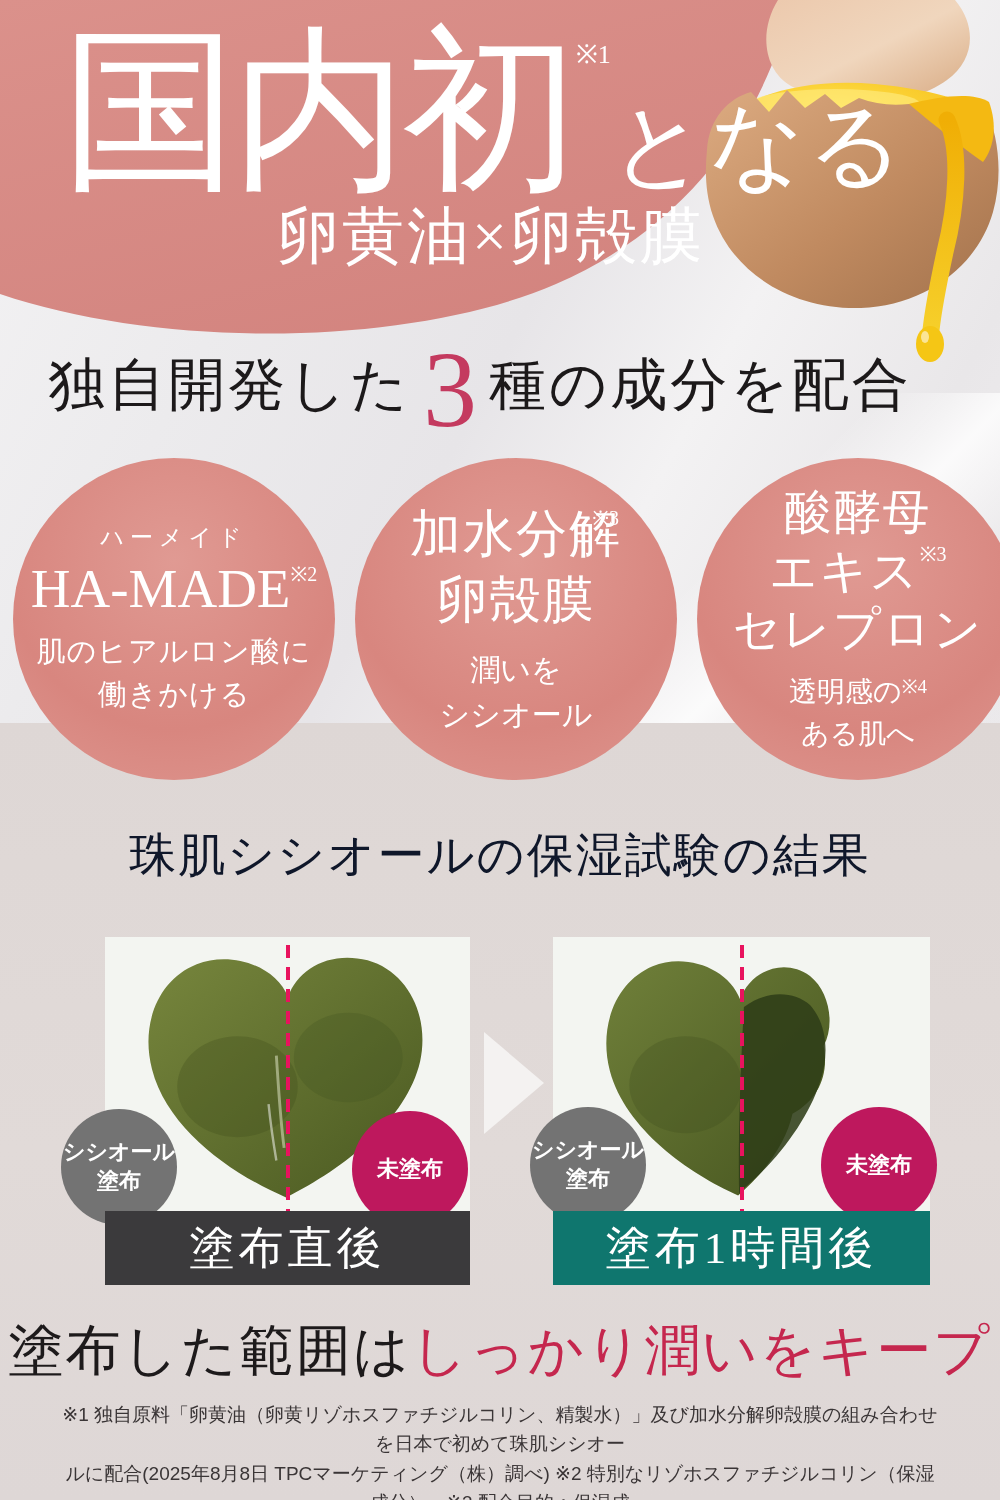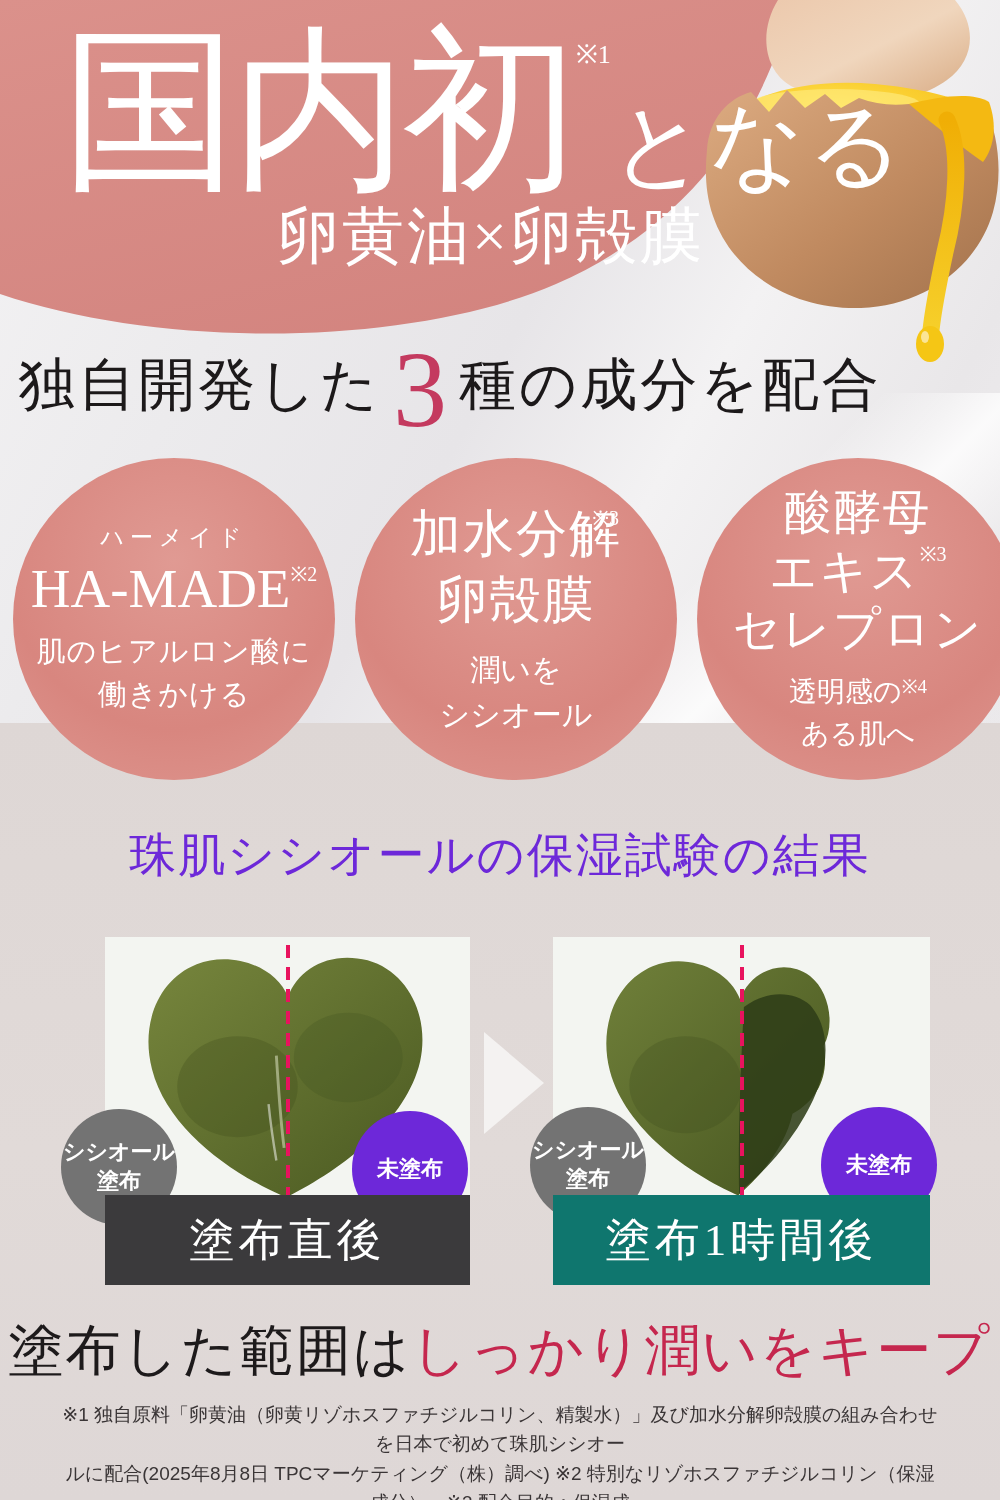--- a/index.html
+++ b/index.html
@@ -28,21 +28,21 @@
   
   .blob-svg{left:0;top:0;}
   .egg-svg{left:685px;top:0;}
   .hero-title{left:62px;top:24px;color:#fff;display:flex;align-items:flex-end;white-space:nowrap;}
   .hero-main{font-size:176px;line-height:1;letter-spacing:-6px;}
   .hero-note{font-size:26px;line-height:1;align-self:flex-start;margin:18px 0 0 4px;}
   .hero-suffix{font-size:94px;line-height:1;margin-left:0;padding-bottom:8px;letter-spacing:2px;}
   .hero-sub{left:185px;top:194px;width:520px;text-align:right;color:#fff;font-size:62px;letter-spacing:3px;white-space:nowrap;}
 
   
-  .sec1{top:344px;left:0;width:900px;display:flex;justify-content:center;align-items:flex-end;color:#1c191a;white-space:nowrap;}
+  .sec1{top:344px;left:0;width:900px;display:flex;justify-content:center;align-items:flex-end;color:#1c191a;white-space:nowrap;padding-left:30px;}
   .sec1 .part{font-size:57px;padding-bottom:12px;letter-spacing:3px;}
   .sec1 .num{font-size:108px;line-height:.85;margin:0 12px;}
 
   
   .circles{top:458px;left:13px;display:flex;gap:20px;}
   .circle{
     width:322px;height:322px;border-radius:50%;color:#fff;position:relative;
     background:radial-gradient(circle at 50% 32%,#e09a93 0%,#d8867f 62%,#de968f 100%);
     display:flex;flex-direction:column;align-items:center;justify-content:center;text-align:center;
   }
@@ -50,44 +50,44 @@
   .c-latin-row{font-size:55px;line-height:1;white-space:nowrap;}
   .c-sup{font-size:20px;vertical-align:26px;letter-spacing:0;}
   .c-desc{font-size:29px;line-height:1.5;margin-top:14px;letter-spacing:1px;}
   .c-note-abs{position:absolute;top:46px;right:58px;font-size:20px;}
   .c-big{font-size:51px;line-height:1.3;letter-spacing:2px;white-space:nowrap;}
   .c-big3{font-size:47px;line-height:1.25;letter-spacing:2px;white-space:nowrap;}
   .c-desc2{font-size:30px;line-height:1.5;margin-top:14px;}
   .c-desc3{font-size:28px;line-height:1.5;margin-top:12px;}
 
   
-  .test-heading{top:824px;left:0;width:1000px;text-align:center;font-size:47px;color:#6d28d9;letter-spacing:2px;white-space:nowrap;}
+  .test-heading{top:824px;left:0;width:1000px;text-align:center;font-size:47px;color:#0f172a;letter-spacing:2px;white-space:nowrap;}
   .panel{top:937px;height:348px;background:#f3f5f1;position:absolute;}
   .panel-left{left:105px;width:365px;}
   .panel-right{left:553px;width:377px;}
   .heart-holder{position:absolute;left:50%;top:2px;transform:translateX(-50%);}
   .dashline{
     position:absolute;left:50%;margin-left:-2px;top:8px;width:4px;height:266px;
     background:repeating-linear-gradient(180deg,#e8135e 0 13px,transparent 13px 22px);
   }
   .caption{
-    position:absolute;bottom:0;left:0;right:0;height:90px;
+    position:absolute;bottom:0;left:0;right:0;height:74px;
     display:flex;align-items:center;justify-content:center;
     color:#fff;font-size:45px;letter-spacing:4px;white-space:nowrap;font-family:Liberation Serif, serif;
   }
   .caption-dark{background:#3b3a3c;}
   .caption-blue{background:#0f766e;}
   .bubble{
     position:absolute;width:116px;height:116px;border-radius:50%;
     display:flex;flex-direction:column;align-items:center;justify-content:center;
     color:#fff;font-family:"Liberation Sans","DejaVu Sans",sans-serif;font-weight:bold;
     font-size:22px;line-height:1.3;text-align:center;white-space:nowrap;
   }
   .bubble-pink{background:#737373;}
-  .bubble-blue{background:#6d28d9;}
+  .bubble-blue{background:#be185d;}
   .pl-pink{left:-44px;top:172px;}
   .pl-blue{left:247px;top:174px;}
   .pr-pink{left:-23px;top:170px;}
   .pr-blue{left:268px;top:170px;}
   .arrow{
     left:484px;top:1032px;width:60px;height:102px;background:#f4f2f1;
     clip-path:polygon(0 0,100% 50%,0 100%);
   }
 
   

